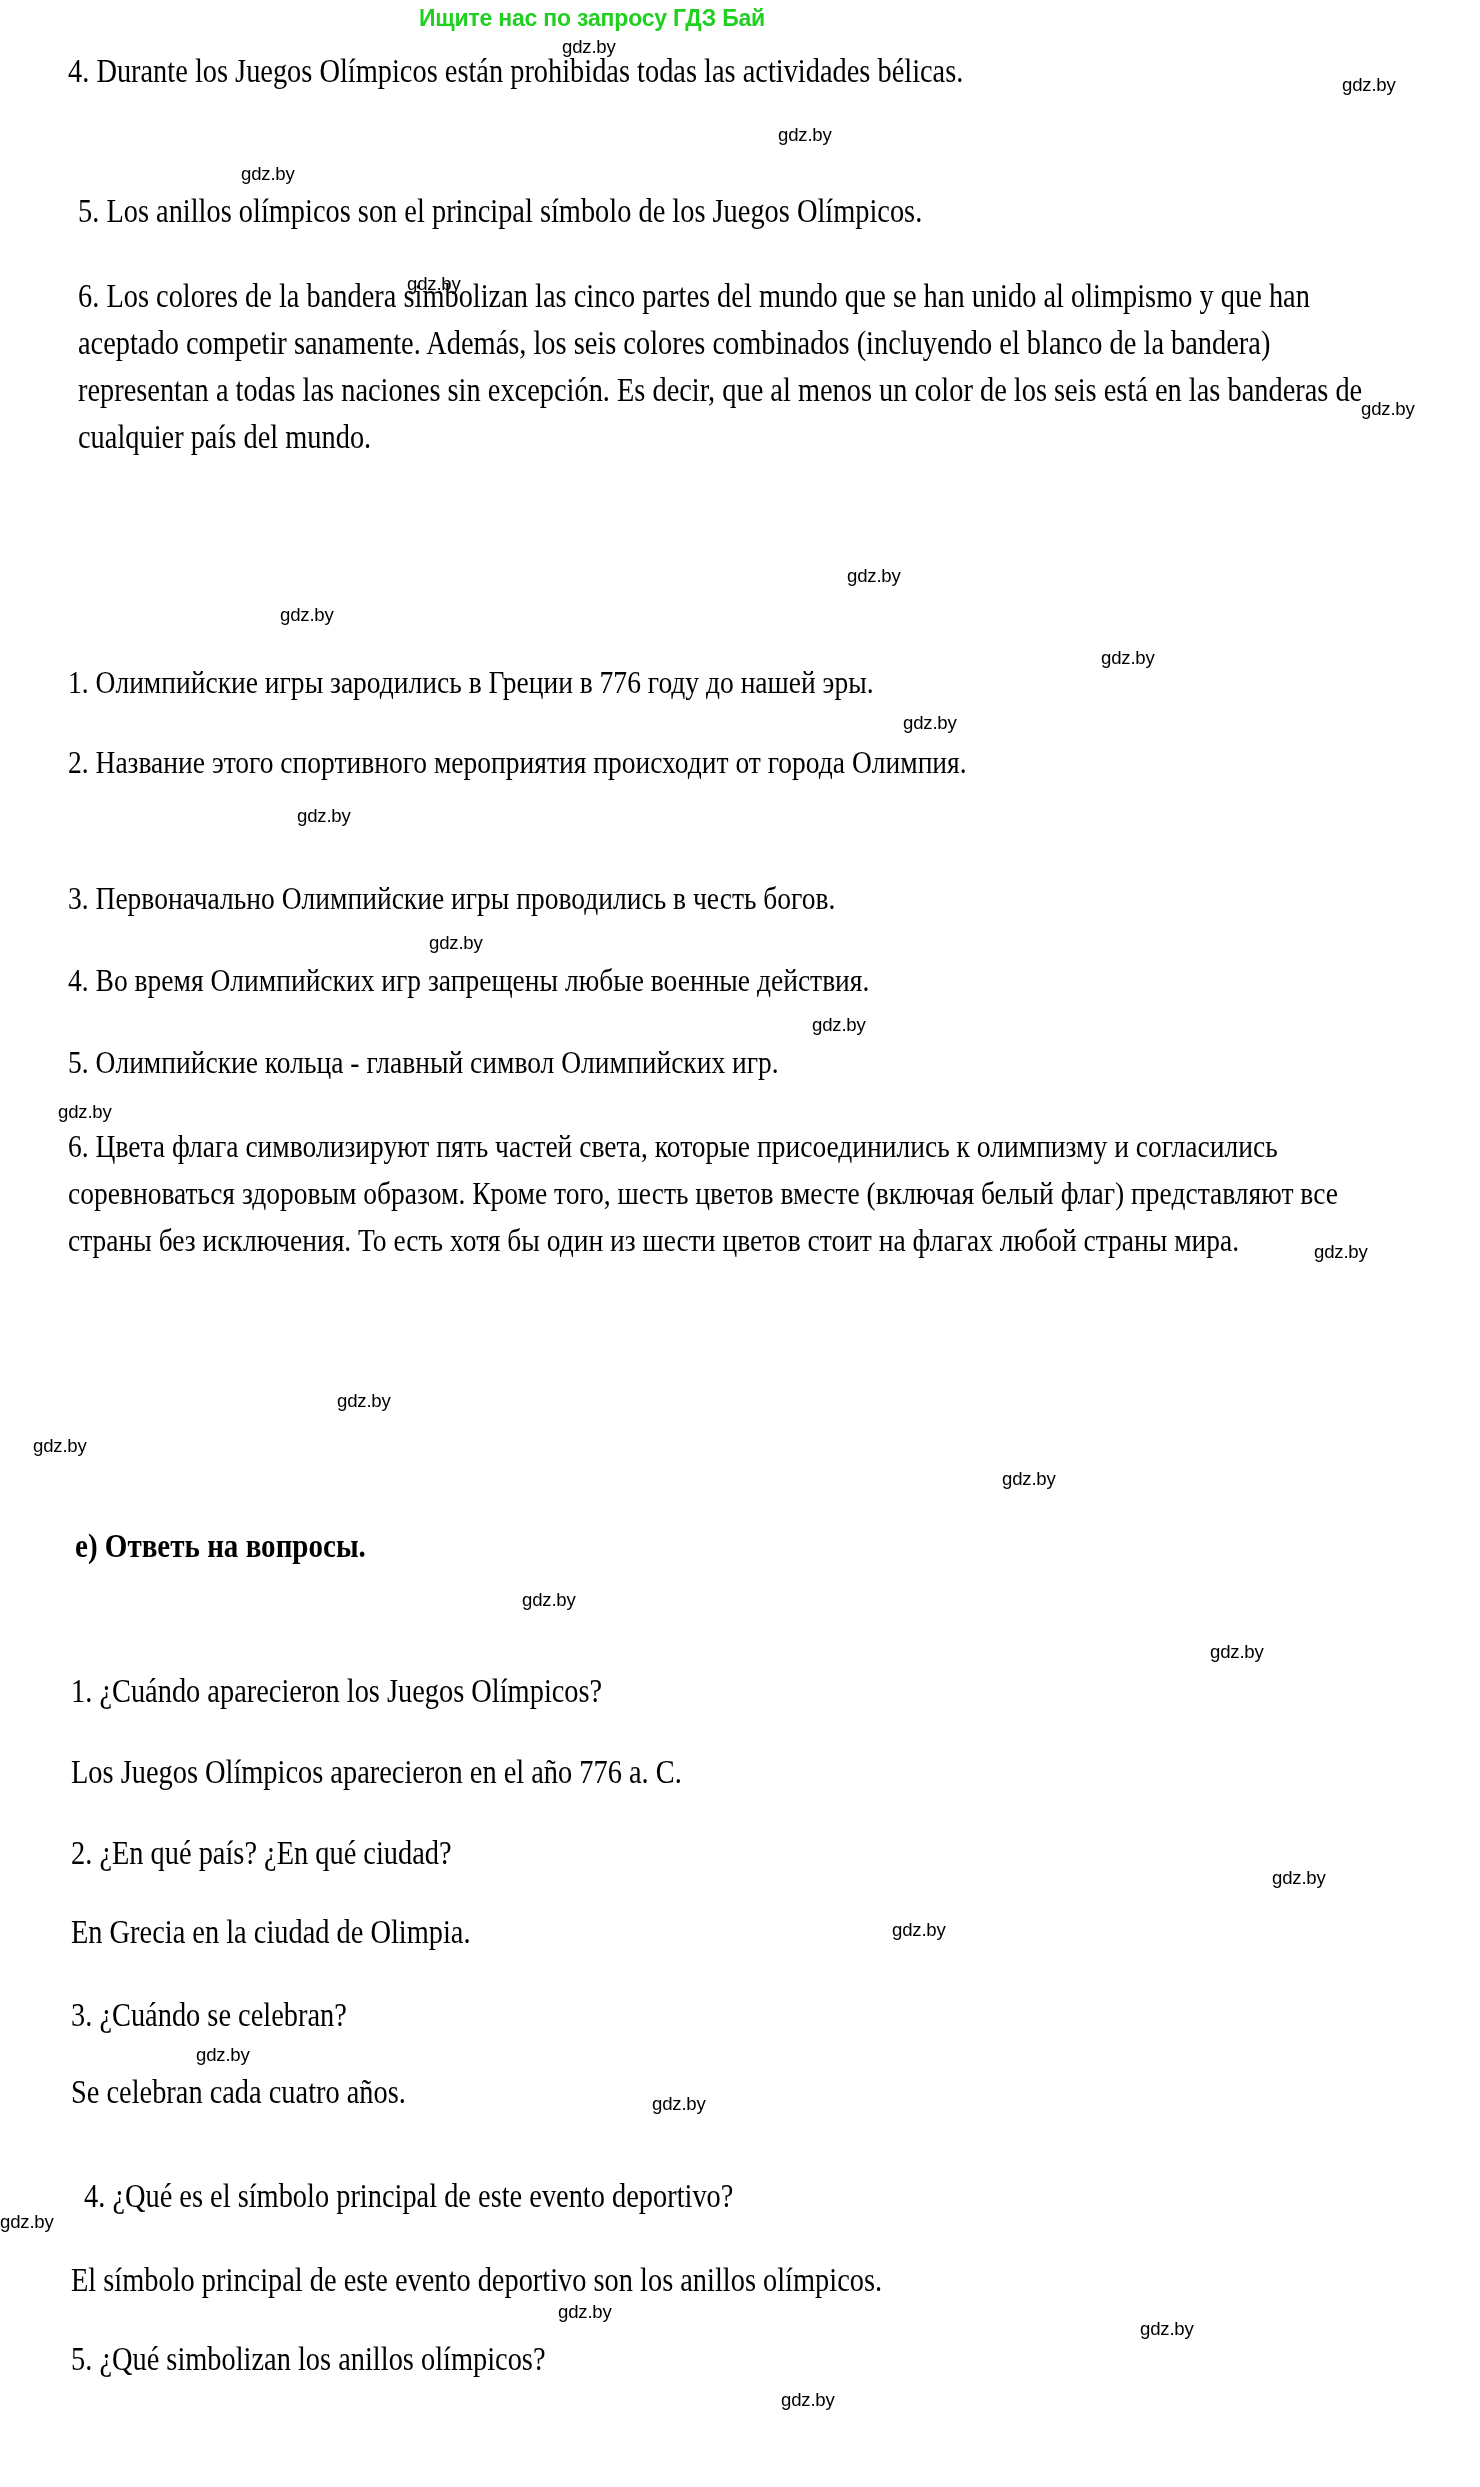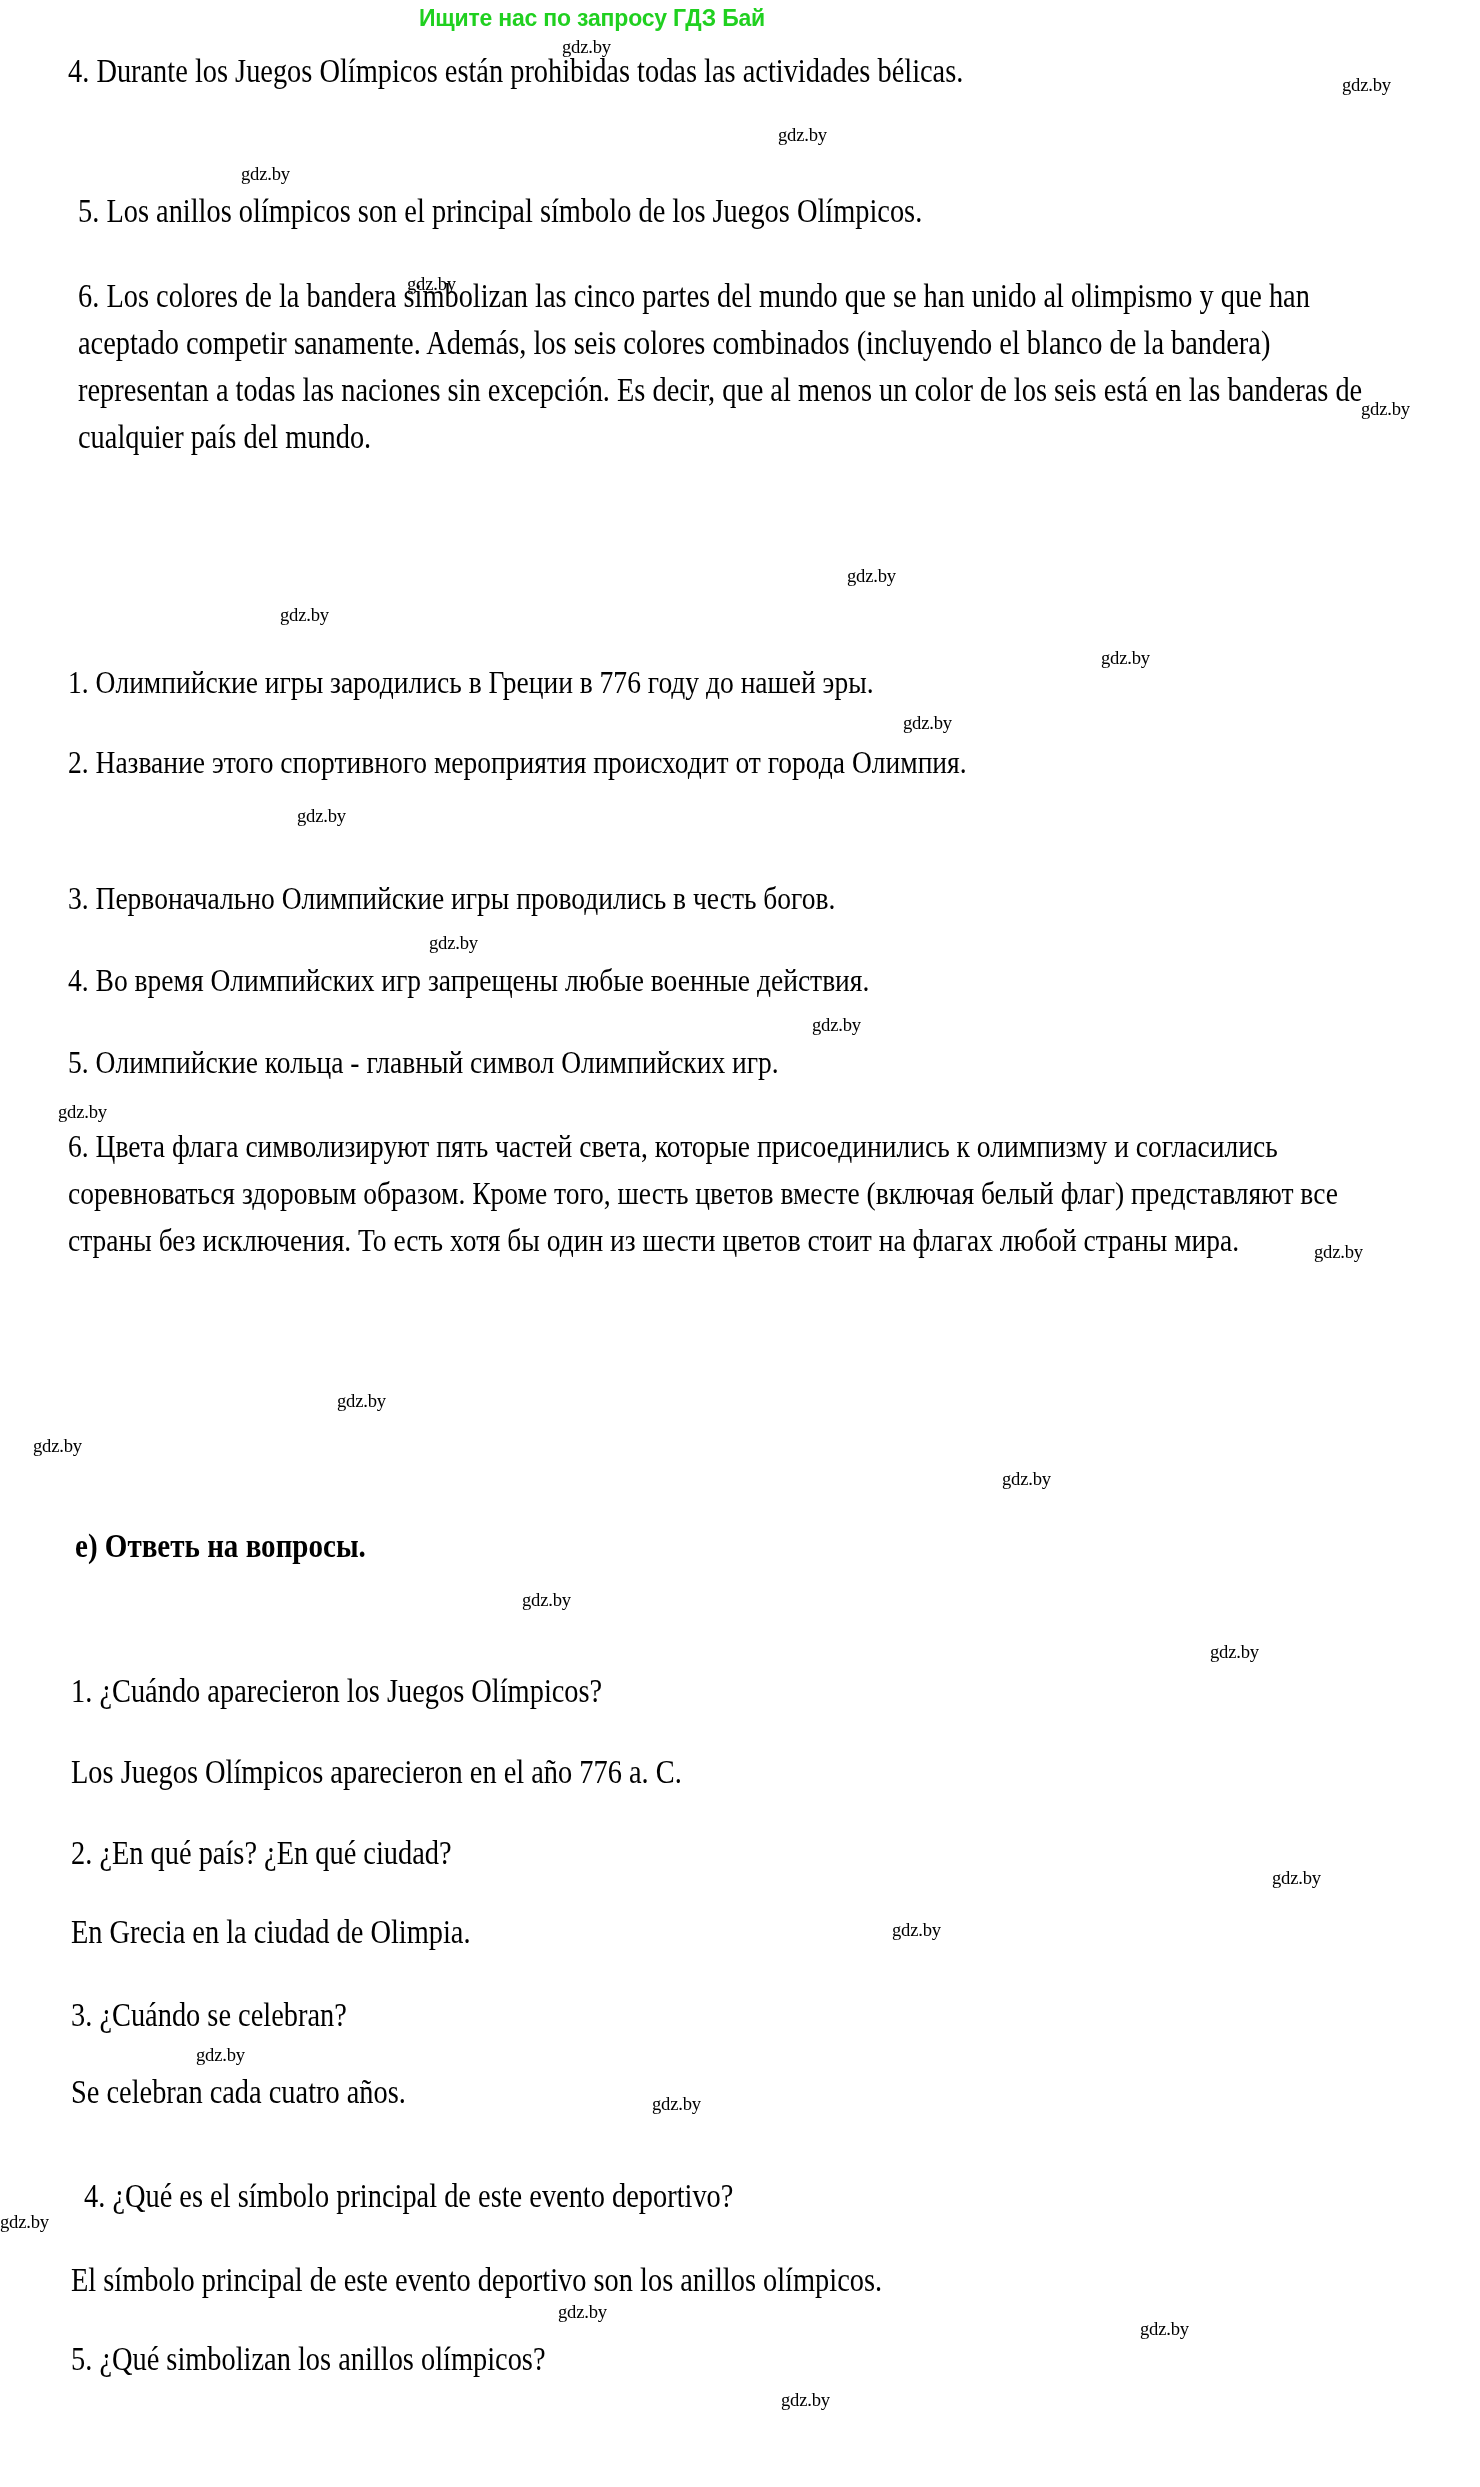--- a/index.html
+++ b/index.html
@@ -29,21 +29,21 @@
     font-size: 23px;
     font-weight: bold;
     letter-spacing: -0.2px;
     color: #20d020;
     white-space: nowrap;
   }
 
   
   .wm {
     position: absolute;
-    font-family: Liberation Serif, serif;
+    font-family: Liberation Sans, sans-serif;
     font-size: 18.6px;
     font-weight: normal;
     color: #000000;
     white-space: nowrap;
     letter-spacing: -0.2px;
   }
 
   
   .blk {
     position: absolute;

